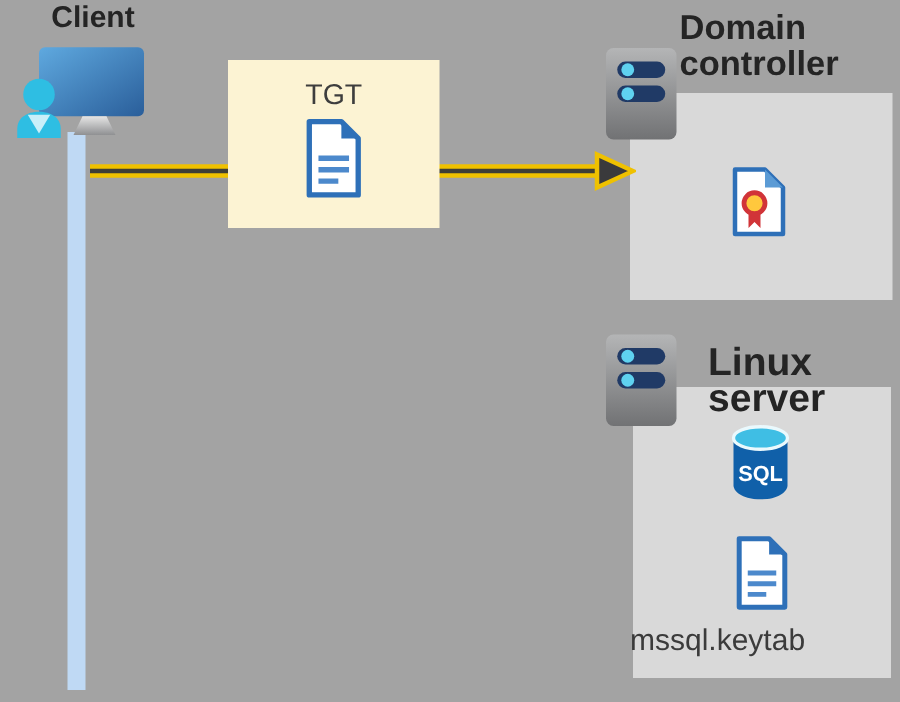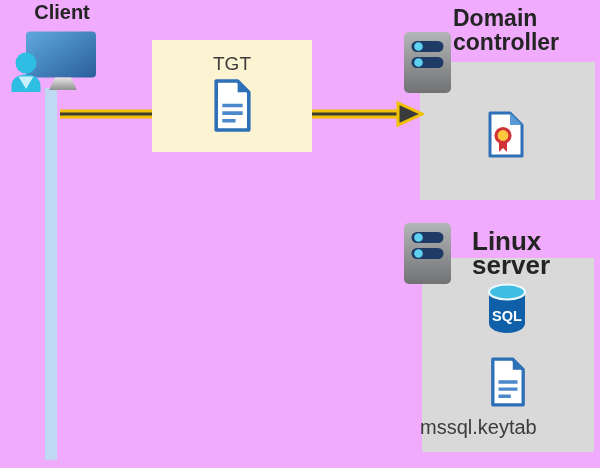--- a/index.html
+++ b/index.html
@@ -1,32 +1,32 @@
 <!DOCTYPE html>
 <html style="--highlight-yellow: #FCF3D3; --panel-gray: #D9D9D9; --arrow-yellow: #EFC100; --arrow-dark: #3E3E36; --doc-blue: #2E70B8; --person-cyan: #2EBEE3; --connector-blue: #BFD9F4; --label-dark: #242424;"><head>
 <meta charset="utf-8">
 <style>
   html,body{margin:0;padding:0;background:#FFFFFF;}
   .stage{
-    position:relative;width:600px;height:468px;background:#f0abfc;overflow:hidden;
+    position:relative;width:600px;height:468px;background:#a3a3a3;overflow:hidden;
     font-family:"Liberation Sans",sans-serif;
   }
   .abs{position:absolute;}
   .label{font-weight:bold;color:var(--label-dark,#242424);}
   .client-label{left:6px;top:1px;width:112px;text-align:center;font-size:20px;}
   .dc-label{left:453px;top:6px;width:145px;font-size:23px;line-height:24px;}
   .linux-label{left:472px;top:229px;width:140px;font-size:26px;line-height:24px;}
   .panel{background:var(--panel-gray,#D9D9D9);}
   .dc-panel{left:420px;top:62px;width:175px;height:138px;}
   .linux-panel{left:422px;top:258px;width:172px;height:194px;}
   .connector-v{left:45px;top:88px;width:12px;height:372px;background:var(--connector-blue,#BFD9F4);}
   .client-icon{left:8px;top:30px;width:100px;height:62px;}
   .arrow-svg{left:58px;top:100px;width:366px;height:28px;}
   .cred-box{
-    left:152px;top:40px;width:160px;height:112px;background:var(--highlight-yellow,#FCF3D3);
+    left:152px;top:40px;width:141px;height:112px;background:var(--highlight-yellow,#FCF3D3);
     display:flex;justify-content:center;gap:32px;padding-top:11px;box-sizing:border-box;
   }
   .token{display:flex;flex-direction:column;align-items:center;}
   .token-label{font-size:19px;color:#3D3D3D;line-height:26px;}
   .token-icon{width:41px;height:53px;margin-top:2px;}
   .server-icon{width:49px;height:63px;}
   .dc-server{left:403px;top:31px;}
   .linux-server-icon{left:403px;top:222px;}
   .cert-icon{left:487px;top:111px;width:38px;height:47px;}
   .sql-icon{left:487px;top:283px;width:40px;height:50px;}

